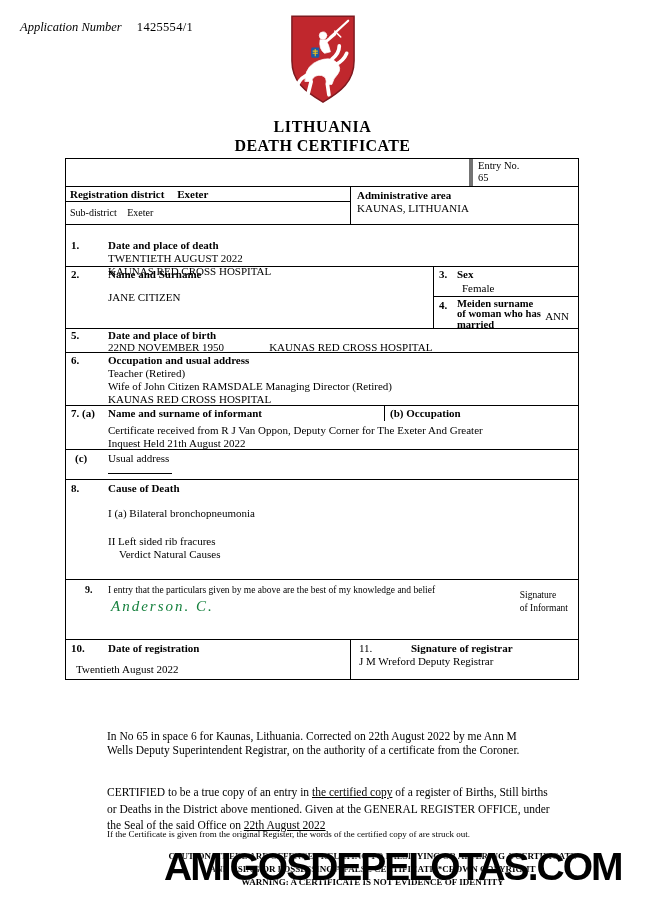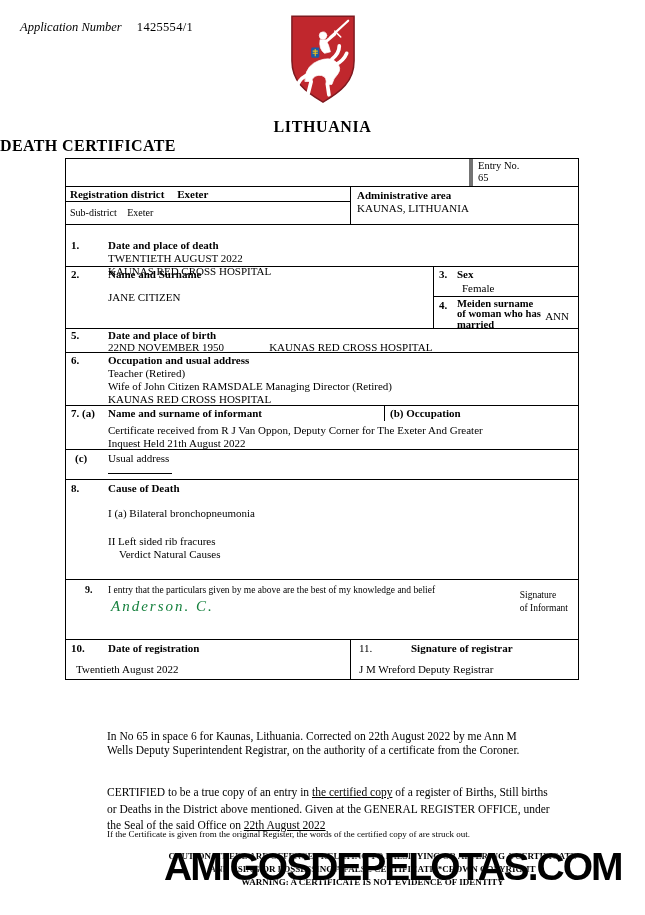--- a/index.html
+++ b/index.html
@@ -3,21 +3,21 @@
 <meta charset="utf-8">
 <style>
   *{box-sizing:border-box;margin:0;padding:0}
   body{background:#ffffff}
   .page{position:relative;width:645px;height:915px;background:#fff;font-family:"Liberation Serif","DejaVu Serif",serif;color:#000;overflow:hidden}
   .app-number{position:absolute;left:20px;top:20px;font-size:12.5px}
   .app-label{font-style:italic}
   .app-value{margin-left:12px;letter-spacing:.3px}
   .arms{position:absolute;left:50%;top:13px;transform:translateX(-50%)}
   .t-country{position:absolute;top:118px;left:0;width:100%;text-align:center;font-weight:bold;font-size:16px;letter-spacing:.6px}
-  .t-doc{position:absolute;top:137px;left:0;width:100%;text-align:left;font-weight:bold;font-size:16px;letter-spacing:.4px}
+  .t-doc{position:absolute;top:137px;left:0;width:100%;text-align:center;font-weight:bold;font-size:16px;letter-spacing:.4px}
   .cert{position:absolute;left:65px;top:158px;width:514px;border:1px solid #000;font-size:11px;line-height:13px}
   .cert>div+div{border-top:1px solid #000}
   .b{font-weight:bold}
   .num{display:inline-block;width:42px;padding-left:5px;font-weight:bold;vertical-align:top}
   .indent{margin-left:42px}
   .row-entry{position:relative;height:27px}
   .entry-cell{position:absolute;right:0;top:0;height:100%;width:109px;border-left:4px solid #737373;padding:1px 5px;font-size:10.5px;line-height:12px}
   .row-flex{display:flex}
   .row-districts{height:38px}
   .d-left{flex:1;border-right:1px solid #000}
@@ -54,21 +54,21 @@
   .s9{position:relative;height:60px}
   .s9-statement{padding-top:3px;font-size:9.5px}
   .num9{display:inline-block;width:42px;padding-left:19px;font-weight:bold;font-size:10px}
   .signature{position:absolute;left:45px;top:20px;font-style:italic;font-size:15px;letter-spacing:2px;color:#15803d}
   .sig-caption{position:absolute;right:10px;top:9px;font-size:9.5px;line-height:13px}
   .s1011{display:flex;height:40px}
   .s1011-left{flex:1;border-right:1px solid #000;padding-top:2px}
   .s1011-right{width:227px;padding-top:2px}
   .num11{display:inline-block;width:60px;padding-left:8px;font-weight:normal}
   .val10{margin-left:10px;margin-top:8px}
-  .val11{margin-left:8px;margin-top:8px}
+  .val11{margin-left:8px;}
   .f-correction{position:absolute;left:107px;top:729px;width:465px;font-size:11.5px;line-height:14px}
   .f-certified{position:absolute;left:107px;top:784px;width:470px;font-size:11.5px;line-height:16.5px}
   .u{text-decoration:underline}
   .f-orig{position:absolute;left:107px;top:829px;font-size:9px}
   .f-caution{position:absolute;left:75px;top:850px;width:595px;text-align:center;font-size:9px;font-weight:bold;line-height:13px}
   .watermark{position:absolute;left:164px;top:845px;font-family:"Liberation Sans","DejaVu Sans",sans-serif;font-weight:bold;font-size:39px;letter-spacing:-2px;color:#000;white-space:nowrap;text-shadow:0 0 2px #fff}
 </style>
 </head>
 <body>
 

